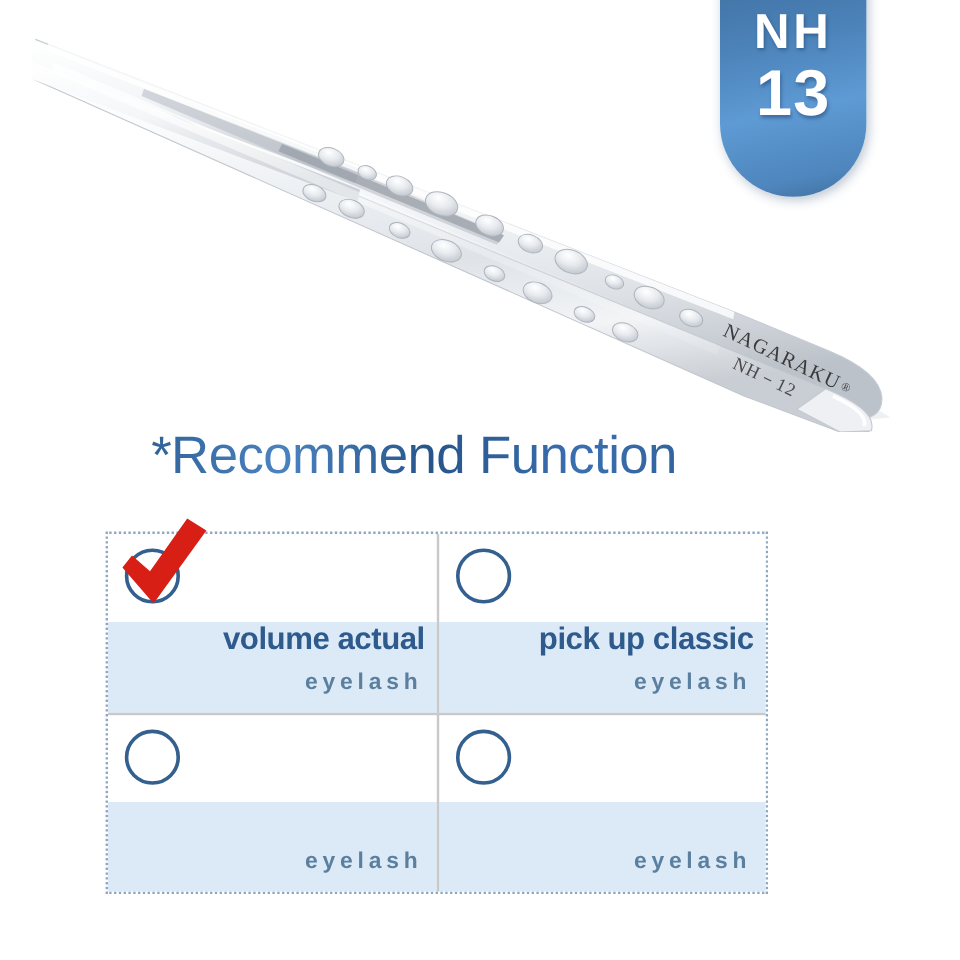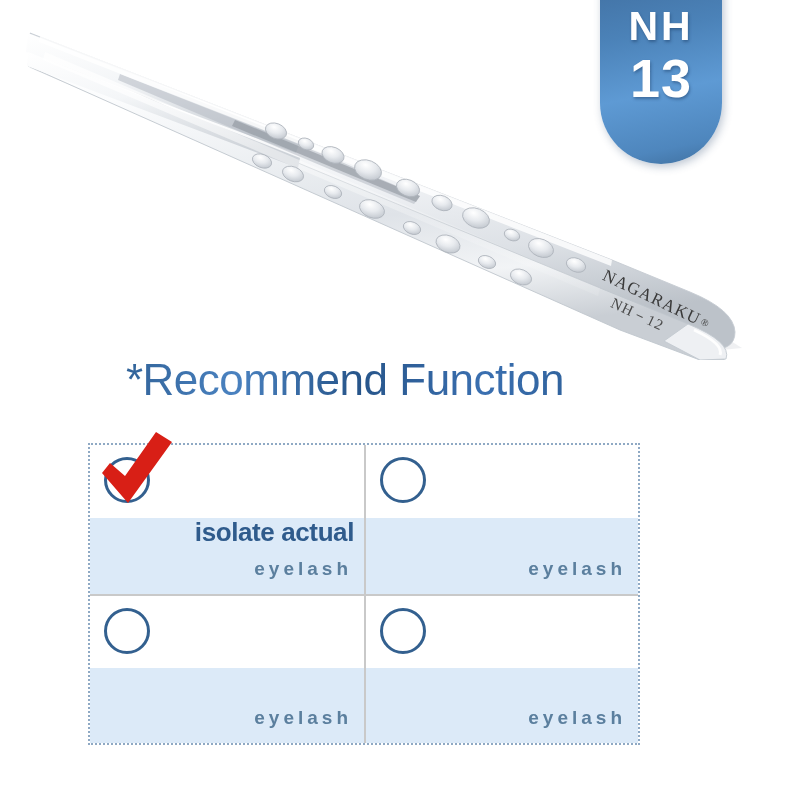--- a/index.html
+++ b/index.html
@@ -295,28 +295,29 @@
 <div id="recommend-heading">*Recommend Function</div>
 
 <div id="function-grid">
 
   <div class="grid-cell col1 row1">
     <div class="cell-circle"></div>
     <svg class="cell-check" viewBox="0 0 86 86">
       <path d="M8 44 L16 34 L31 47 L62 3 L78 13 L34 74 Z" fill="#d81f16"></path>
     </svg>
     <div class="cell-text">
-      <span class="cell-label">isolate actual</span>
+      <span class="cell-label">volume actual</span>
       <span class="cell-sub">eyelash</span>
     </div>
   </div>
 
   <div class="grid-cell col2 row1">
     <div class="cell-circle"></div>
     <div class="cell-text">
+      <span class="cell-label">pick up classic</span>
       <span class="cell-sub">eyelash</span>
     </div>
   </div>
 
   <div class="grid-cell col1 row2">
     <div class="cell-circle"></div>
     <div class="cell-text">
       <span class="cell-sub">eyelash</span>
     </div>
   </div>

